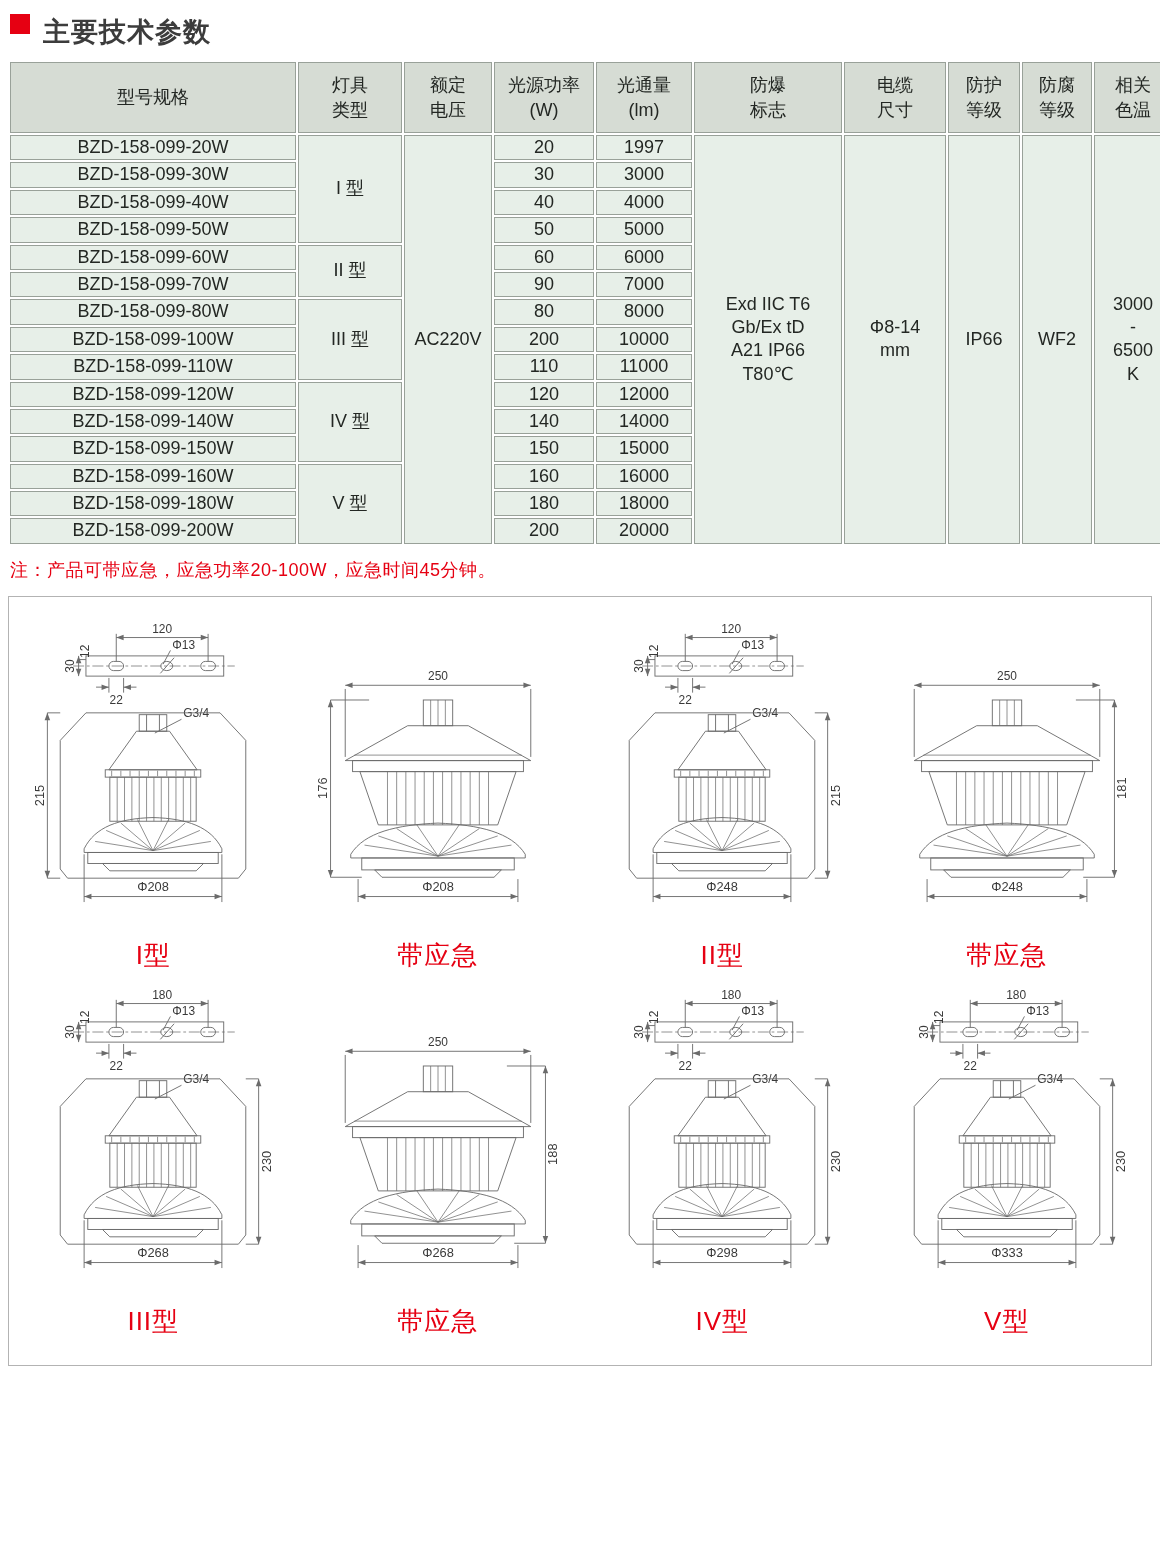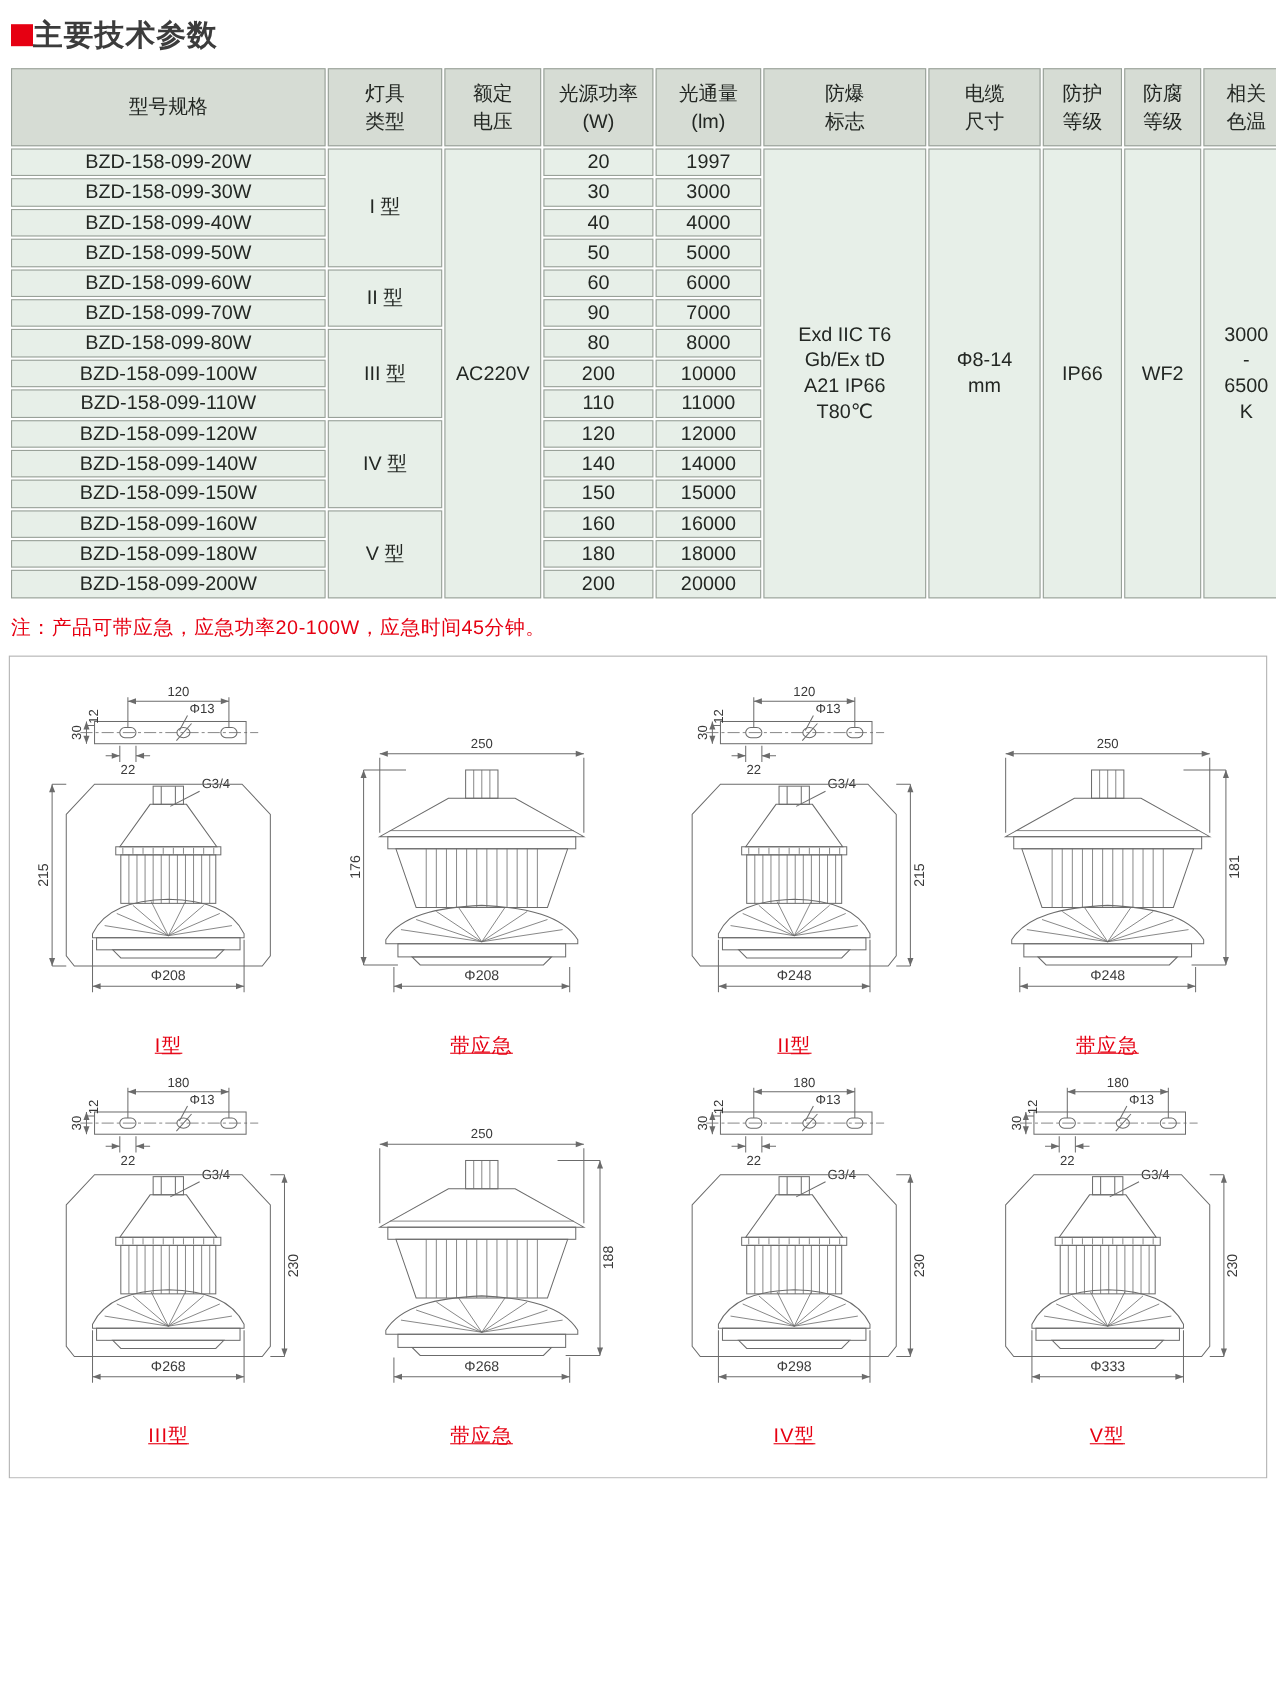--- a/index.html
+++ b/index.html
@@ -9,21 +9,21 @@
     --tbl-border:#99a199;
     --line:#6b6b6b;
   }
   *{box-sizing:border-box;margin:0;padding:0;}
   body{
     width:1160px;background:#ffffff;
     font-family:"Liberation Sans","DejaVu Sans",sans-serif;
     color:#2c2c2c;
   }
   .page{width:1160px;padding-top:14px;}
-  .sec-head{display:flex;align-items:center;margin:0 0 10px 10px;}
+  .sec-head{display:flex;gap:13px;margin:0 0 10px 10px;}
   .sec-head .bullet{width:20px;height:20px;background:var(--accent);flex:0 0 auto;}
   .sec-head h1{font-size:27px;font-weight:bold;color:#3c3c3c;letter-spacing:1px;}
   .sec-head.second{margin-top:44px;}
 
   table.spec{
     width:1144px;margin:6px 8px 0 8px;
     border-collapse:separate;border-spacing:2px;
     table-layout:fixed;background:#fff;
   }
   table.spec th, table.spec td{
@@ -34,21 +34,21 @@
     padding:0 2px;overflow:hidden;
   }
   table.spec th{background:var(--tbl-head);height:71px;font-weight:normal;line-height:1.35;}
   table.spec td{background:var(--tbl-body);height:18px;line-height:1.3;}
   .note{margin:12px 0 4px 10px;color:var(--accent);font-size:18px;letter-spacing:0.5px;}
 
   .draw-box{margin:14px 8px 0 8px;border:1px solid #b3b3b3;background:#fff;padding:24px 2px 26px 2px;}
   .draw-grid{display:grid;grid-template-columns:repeat(4,1fr);row-gap:14px;}
   .drawing{display:flex;flex-direction:column;align-items:center;}
   svg.draw{width:248px;height:auto;display:block;}
-  .caption{color:var(--accent);font-size:18px;margin-top:0;letter-spacing:1px;text-decoration:underline;}
+  .caption{color:var(--accent);font-size:26px;margin-top:0;letter-spacing:1px;}
 
   svg.draw line, svg.draw rect, svg.draw polygon, svg.draw path,
   svg.draw ellipse, svg.draw polyline{stroke:var(--line);fill:none;stroke-width:1;}
   svg.draw polygon.arr{fill:var(--line);stroke:none;}
   svg.draw .cl{stroke-dasharray:12 3 3 3;stroke-width:0.8;}
   svg.draw .fin{stroke-width:0.8;}
   svg.draw text{fill:#3a3a3a;stroke:none;font-size:13px;font-family:"Liberation Sans","DejaVu Sans",sans-serif;}
   svg.draw text.big{font-size:14px;}
 </style>
 </head>

